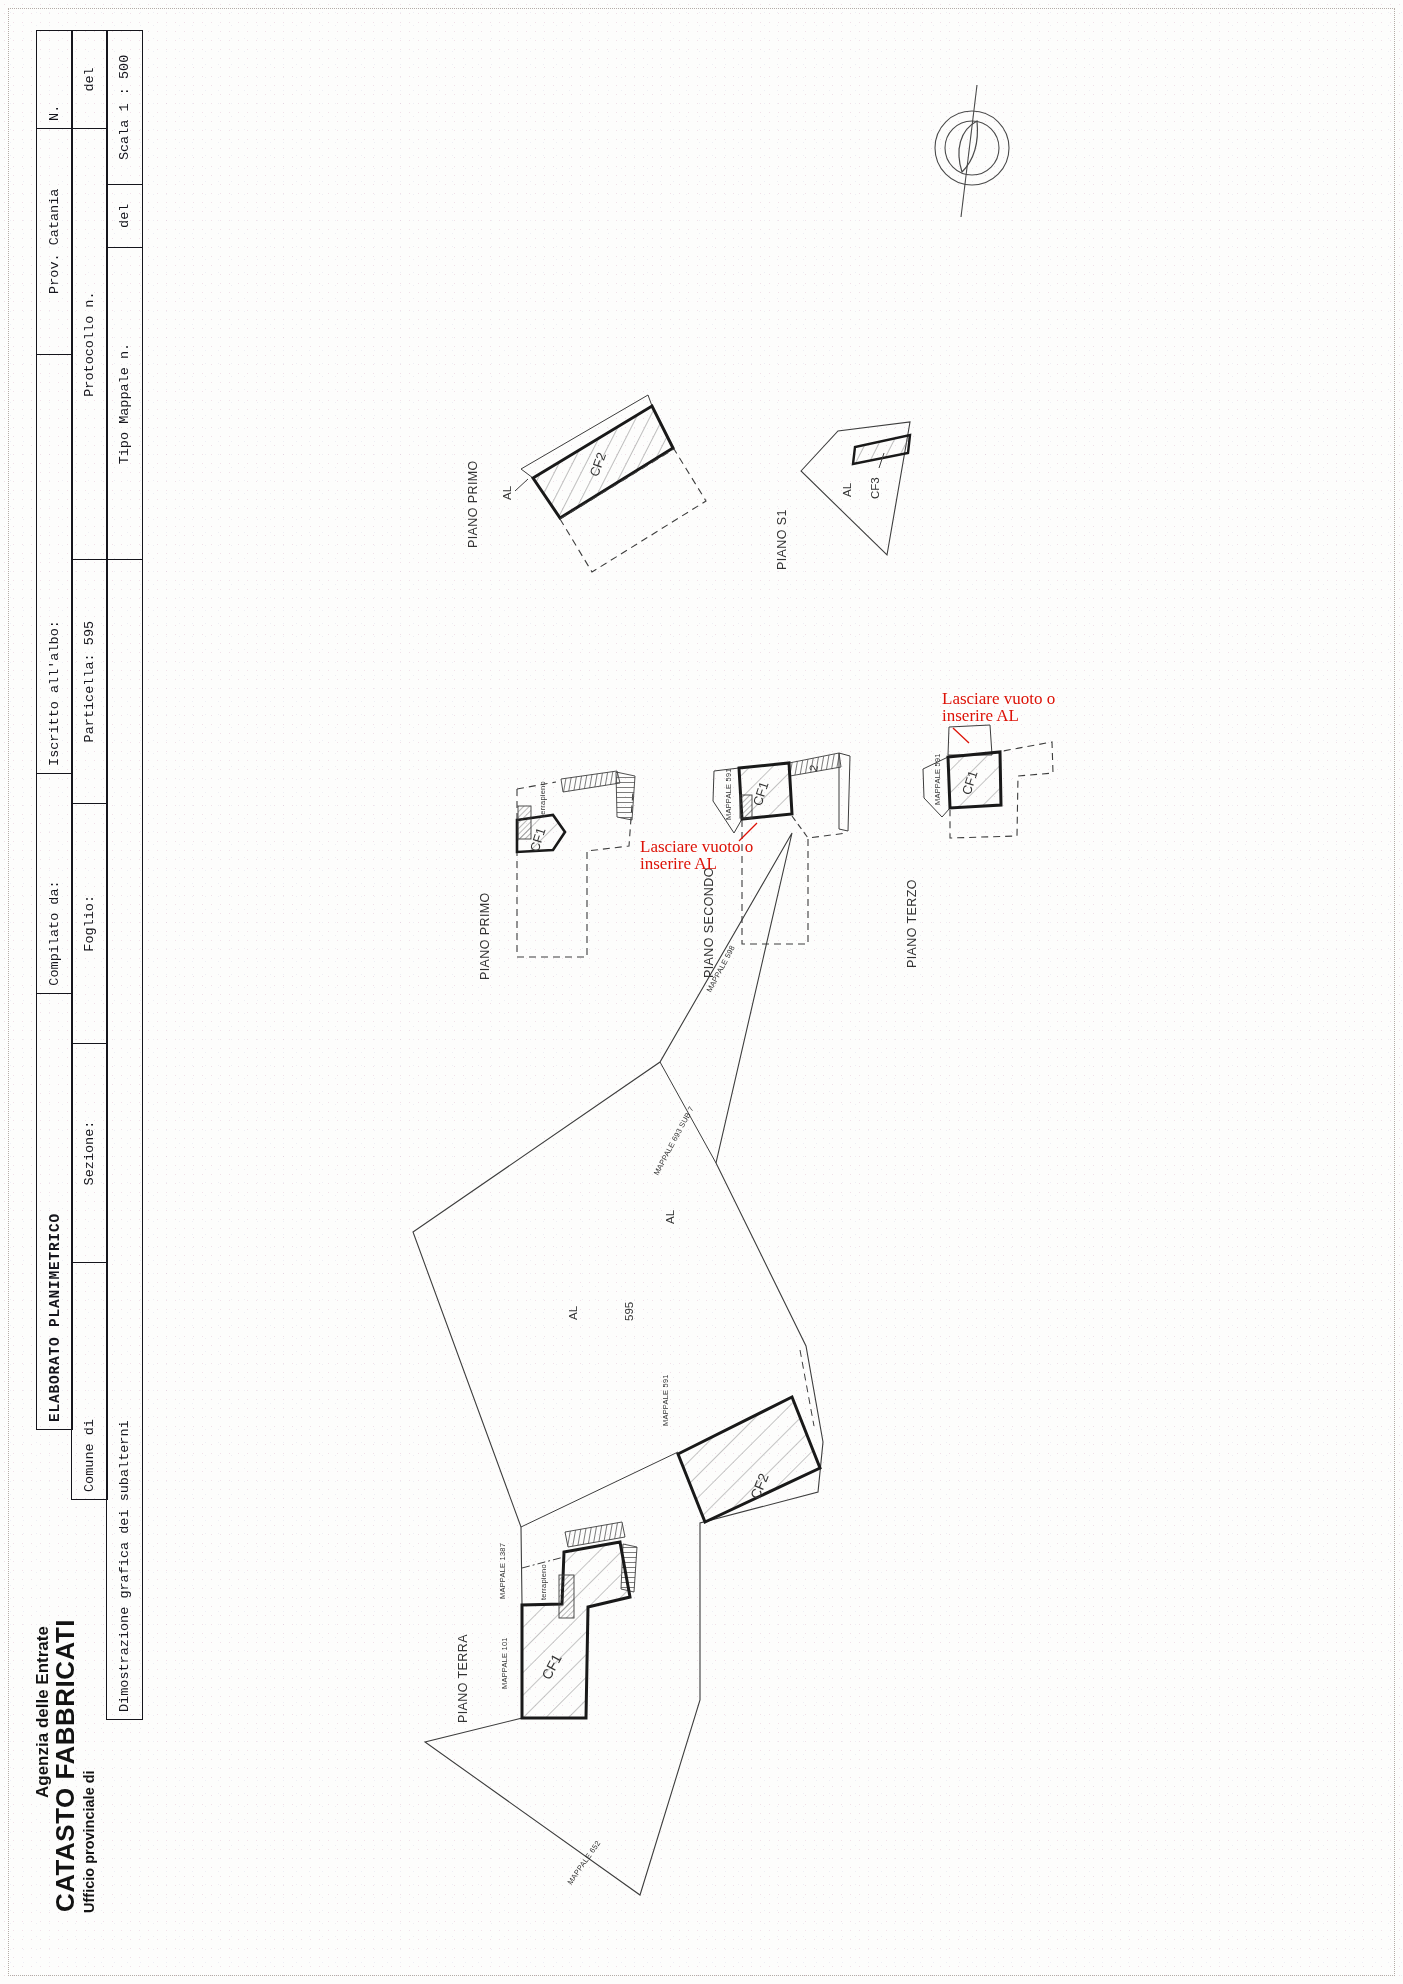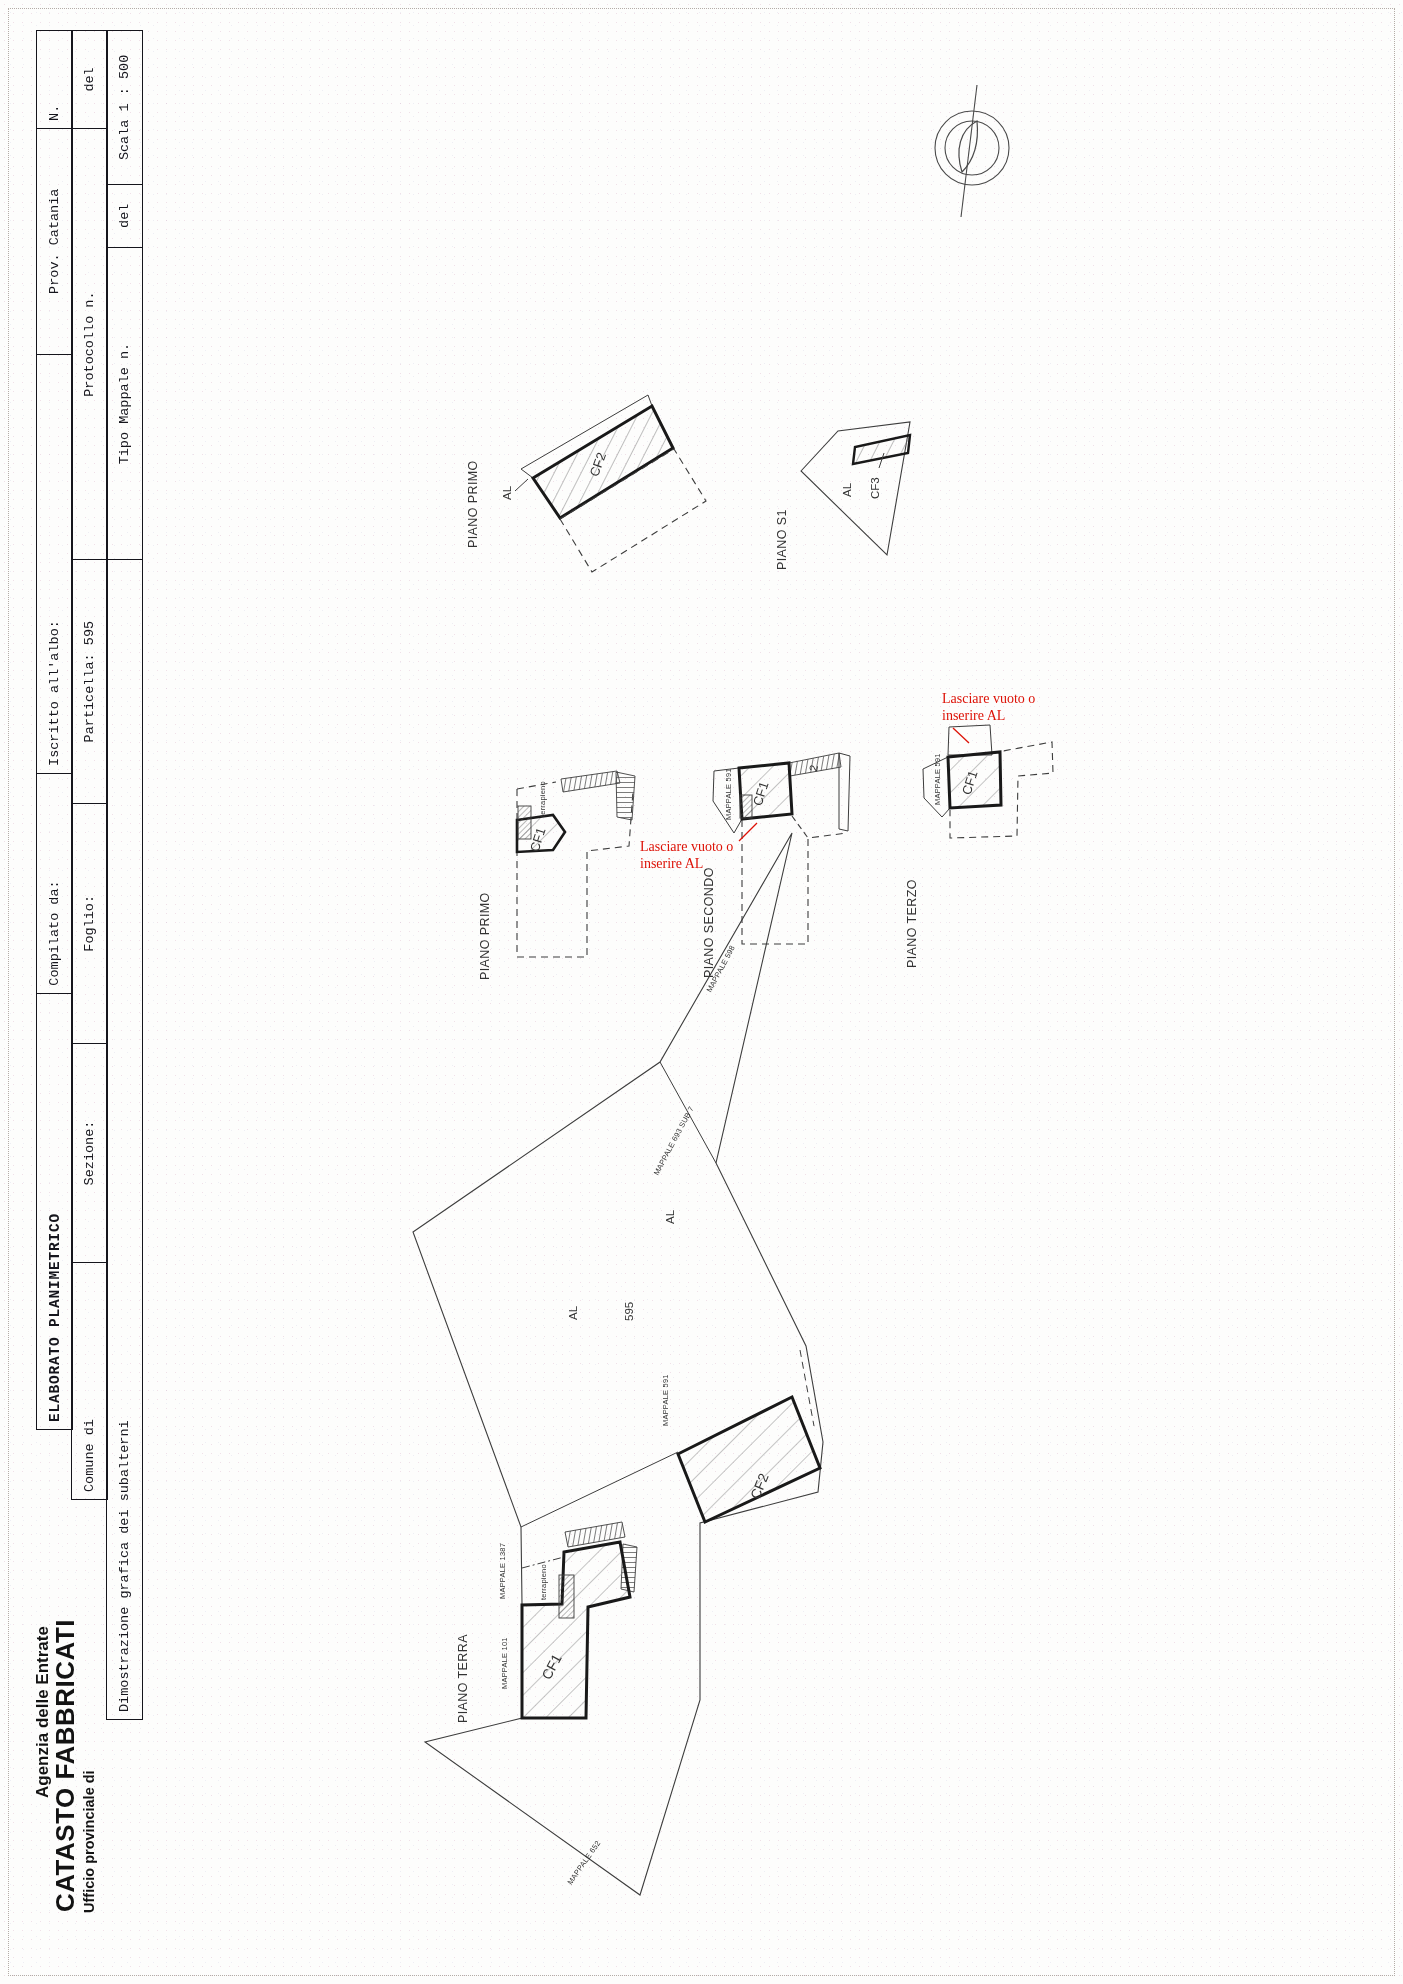--- a/index.html
+++ b/index.html
@@ -21,21 +21,21 @@
   .cell:first-child{border-left:none;}
   .cell.c{justify-content:center;}
   .cell.bold span{font-weight:bold;font-size:14.5px;letter-spacing:0.8px;}
   svg.plan{position:absolute;left:0;top:0;}
   svg.plan text{font-family:"Liberation Sans",sans-serif;fill:#333;}
   .plab{font-size:12.5px;letter-spacing:0.4px;fill:#3a3a3a;}
   .cflab{font-size:13px;fill:#2e2e2e;}
   .tiny{font-size:7.5px;fill:#4a4a4a;letter-spacing:0.2px;}
   .mid{font-size:11.5px;fill:#3a3a3a;}
   .red-note{position:absolute;color:#dd1207;font-family:"Liberation Serif",serif;
-            font-size:14px;line-height:17px;white-space:nowrap;}
+            font-size:17px;line-height:17px;white-space:nowrap;}
 </style>
 </head>
 <body>
 
 <div class="page">
   <div class="frame"></div>
 
   <div class="band">
 
     <div class="agency" style="left:186px;top:33px;font-size:17px;">Agenzia delle Entrate</div>

